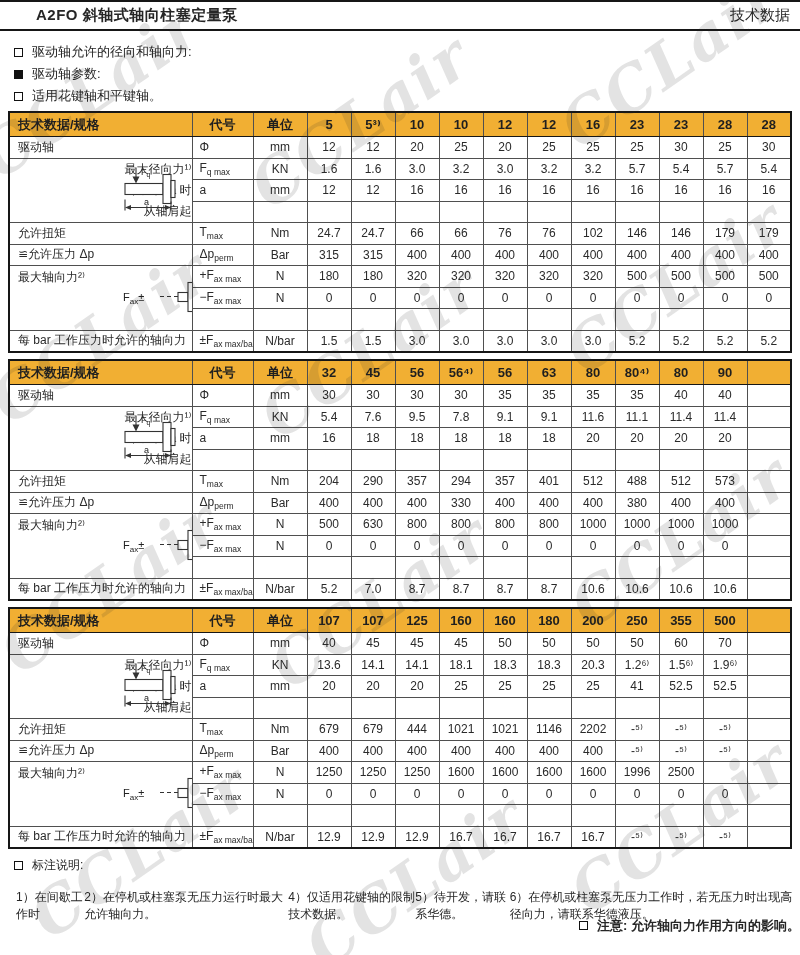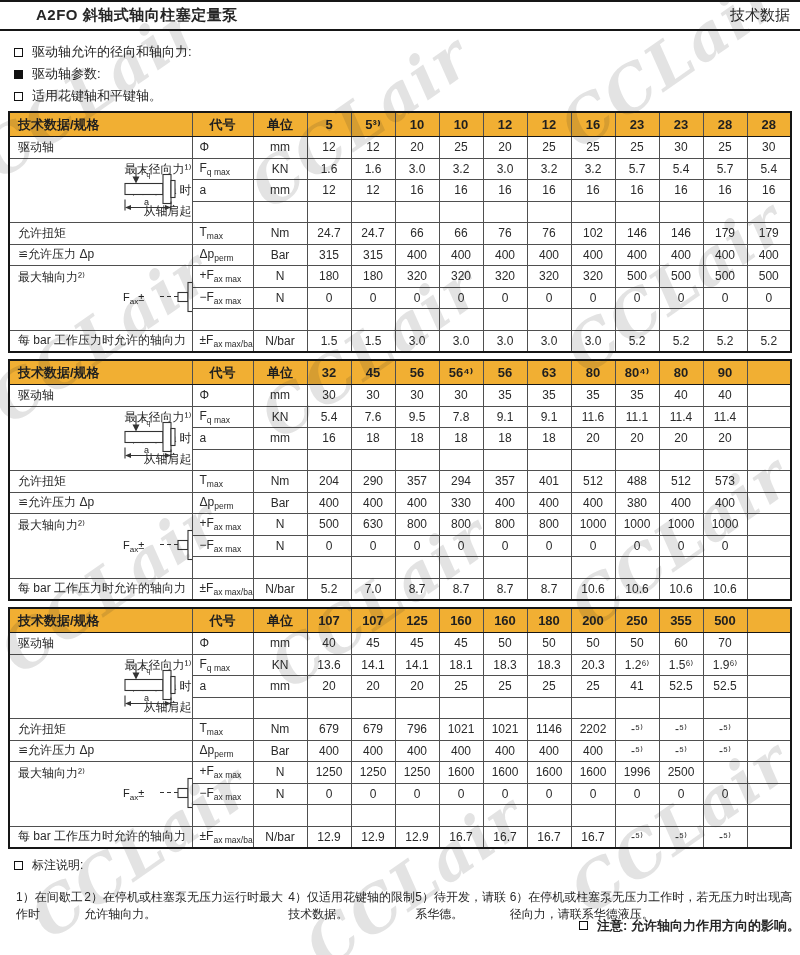--- a/index.html
+++ b/index.html
@@ -671,21 +671,21 @@
           <td></td>
           <td></td>
           <td></td>
         </tr>
         <tr>
           <td class="c-label">允许扭矩</td>
           <td class="c-code">T<sub>max</sub></td>
           <td>Nm</td>
           <td>679</td>
           <td>679</td>
-          <td>796</td>
+          <td>444</td>
           <td>1021</td>
           <td>1021</td>
           <td>1146</td>
           <td>2202</td>
           <td>-⁵⁾</td>
           <td>-⁵⁾</td>
           <td>-⁵⁾</td>
           <td></td>
         </tr>
         <tr>

